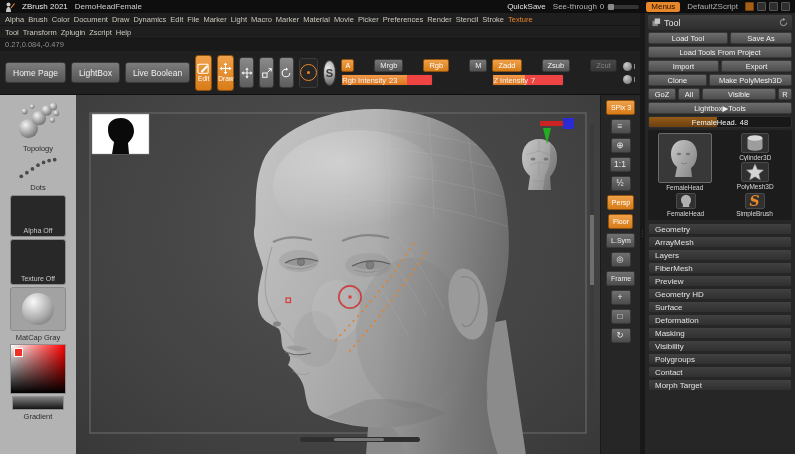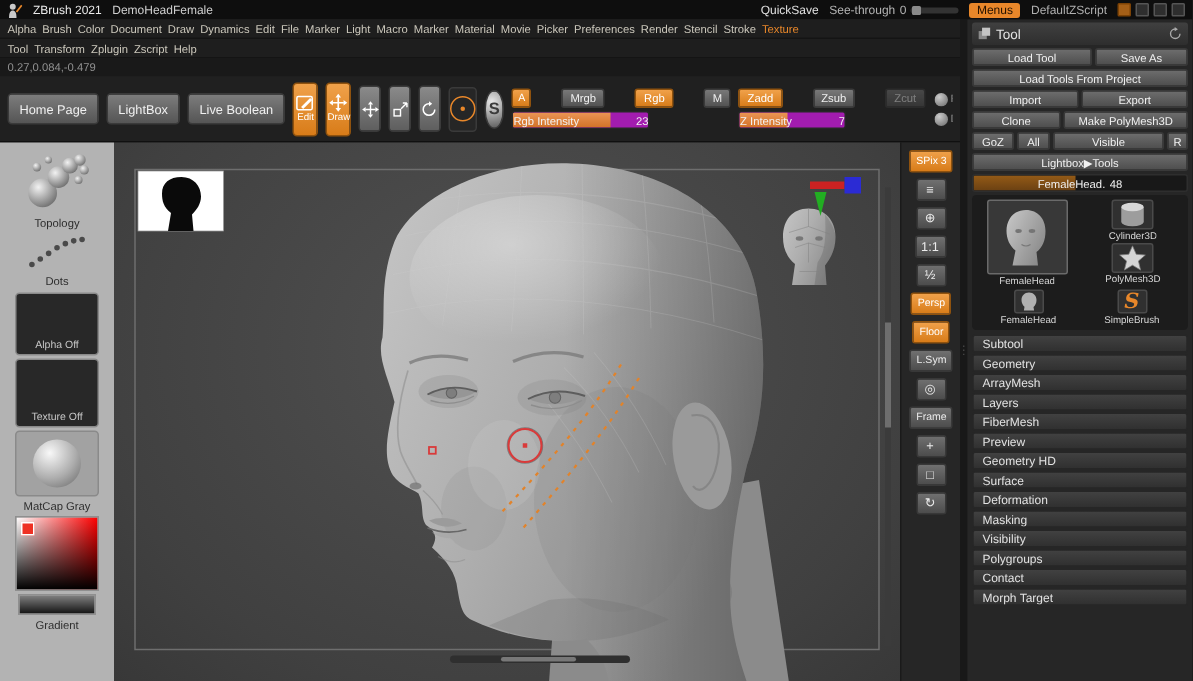--- a/index.html
+++ b/index.html
@@ -42,21 +42,21 @@
 .ring-btn{width:30px;height:30px;background:#262626;border:1px solid #3a3a3a;border-radius:3px;display:flex;align-items:center;justify-content:center}
 .ring{width:17px;height:17px;border:1.5px solid #e8872a;border-radius:50%;position:relative}
 .ring::after{content:"";position:absolute;left:50%;top:50%;width:3px;height:3px;margin:-1.5px;background:#e8872a;border-radius:50%}
 .sphere-btn{width:26px;height:26px;border-radius:50%;background:radial-gradient(circle at 35% 28%,#e9e9e9,#9a9a9a 55%,#595959);border:1px solid #3a3a3a;display:flex;align-items:center;justify-content:center;color:#3c3c3c;font-size:11px;font-weight:bold}
 .group{display:flex;flex-direction:column;gap:2px}
 .group-row{display:flex;gap:20px;align-items:center}
 .chip{height:13px;padding:0 5px;font-size:7.5px;border-radius:2px;background:linear-gradient(#787878,#525252);border:1px solid #3a3a3a;color:#f0f0f0;display:flex;align-items:center}
 .chip.orange{background:linear-gradient(#f0a14a,#d87c19);border-color:#8f520e;color:#fff}
 .chip.dim{opacity:.45}
 .a-chip{width:13px;height:13px;justify-content:center;padding:0;background:linear-gradient(#f0a14a,#d87c19);border:1px solid #8f520e;color:#fff;font-size:7px;border-radius:2px;display:flex;align-items:center}
-.slider{position:relative;height:12px;border-radius:2px;background:#a21caf;border:1px solid #262626;display:flex;align-items:center;justify-content:space-between;gap:3px;font-size:7.5px;color:#f2f2f2;overflow:hidden}
+.slider{position:relative;height:12px;border-radius:2px;background:#ef4444;border:1px solid #262626;display:flex;align-items:center;justify-content:flex-start;gap:3px;font-size:7.5px;color:#f2f2f2;overflow:hidden}
 .slider .fill{position:absolute;left:0;top:0;bottom:0;background:linear-gradient(#f2a24b,#d87c19);opacity:.9}
 .slider span{position:relative}
 .w92{width:92px}.w72{width:72px}
 .mini-col{display:flex;flex-direction:column;gap:4px;width:25px;overflow:hidden;margin-left:1px}
 .mini-slot{display:flex;align-items:center;gap:2px;color:#bbb;font-size:7px;white-space:nowrap;overflow:hidden}
 .knob{width:9px;height:9px;border-radius:50%;background:radial-gradient(circle at 35% 30%,#ccc,#666);flex:0 0 9px}
 
 
 .main-area{flex:1;display:flex;min-height:0}
 .left-shelf{width:76px;flex:0 0 76px;background:#b3b3b3;display:flex;flex-direction:column;align-items:center;padding:3px 0;gap:2px;overflow:hidden}
@@ -608,23 +608,20 @@
             <span class="thumb-tiny">
                 <span class="sbrush">S</span>
               </span>
             <span class="thumb-label">SimpleBrush</span>
           </span>
         </div>
       </div>
 
       <div class="sections">
 
-          <div class="section-bar">
-            <span>Subtool</span>
-          </div>
 
           <div class="section-bar">
             <span>Geometry</span>
           </div>
 
           <div class="section-bar">
             <span>ArrayMesh</span>
           </div>
 
 

